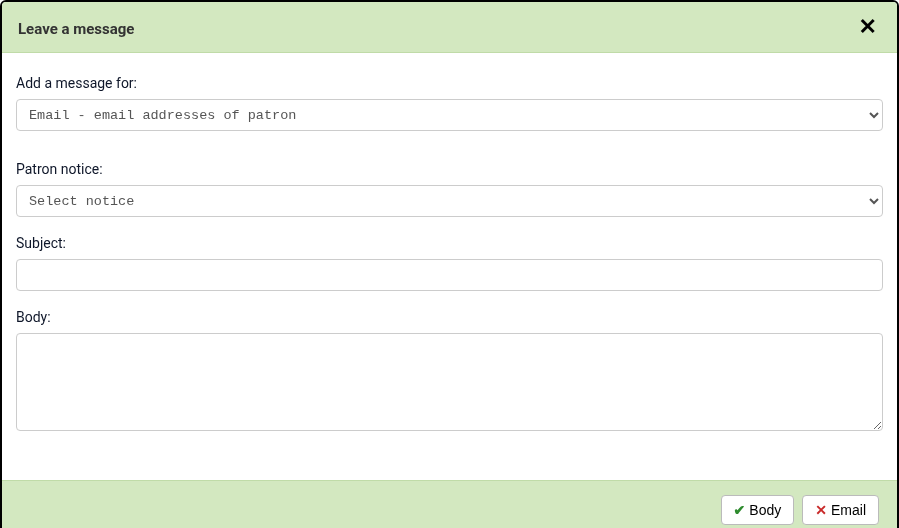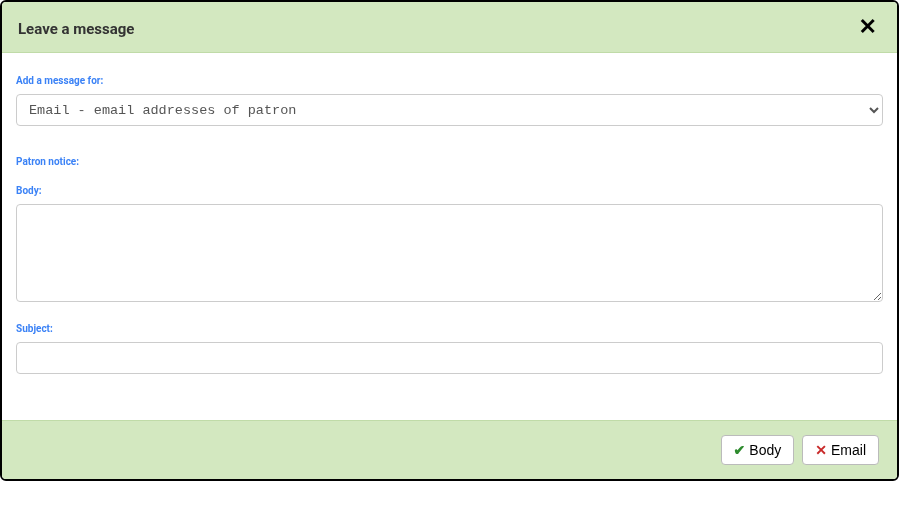--- a/index.html
+++ b/index.html
@@ -33,23 +33,23 @@
       line-height: 1;
       cursor: pointer;
       color: #000;
       padding: 0 4px;
     }
     .modal-body { padding: 22px 14px 28px 14px; }
     .field-group { margin-bottom: 22px; }
     .field-group-large { margin-bottom: 18px; }
     label.field-label {
       display: block;
-      font-weight: 700;
-      font-size: 10px;
-      color: #3b82f6;
+      font-weight: 400;
+      font-size: 14px;
+      color: #0f172a;
       margin-bottom: 8px;
     }
     select, input[type="text"], textarea {
       width: 100%;
       box-sizing: border-box;
       border: 1px solid #ccc;
       border-radius: 4px;
       font-size: 13.5px;
       font-family: Liberation Mono, monospace;
       background: #fff;
@@ -107,30 +107,33 @@
 
     <div class="field-group">
       <label class="field-label">Add a message for:</label>
       <select>
         <option selected="">Email - email addresses of patron</option>
       </select>
     </div>
 
     <div class="field-group-large" style="margin-top: 30px;">
       <label class="field-label">Patron notice:</label>
+      <select>
+        <option selected="">Select notice</option>
+      </select>
+    </div>
+
+    <div class="field-group-large">
+      <label class="field-label">Subject:</label>
+      <input type="text" value="" style="">
     </div>
 
     <div class="field-group-large">
       <label class="field-label">Body:</label>
       <textarea style=""></textarea>
-    </div>
-
-    <div class="field-group-large">
-      <label class="field-label">Subject:</label>
-      <input type="text" value="" style="">
     </div>
 
   </div>
 
   <div class="modal-footer">
     <button class="btn">
       <span class="icon-check">✔</span>
       <span>Body</span>
     </button>
     <button class="btn">

